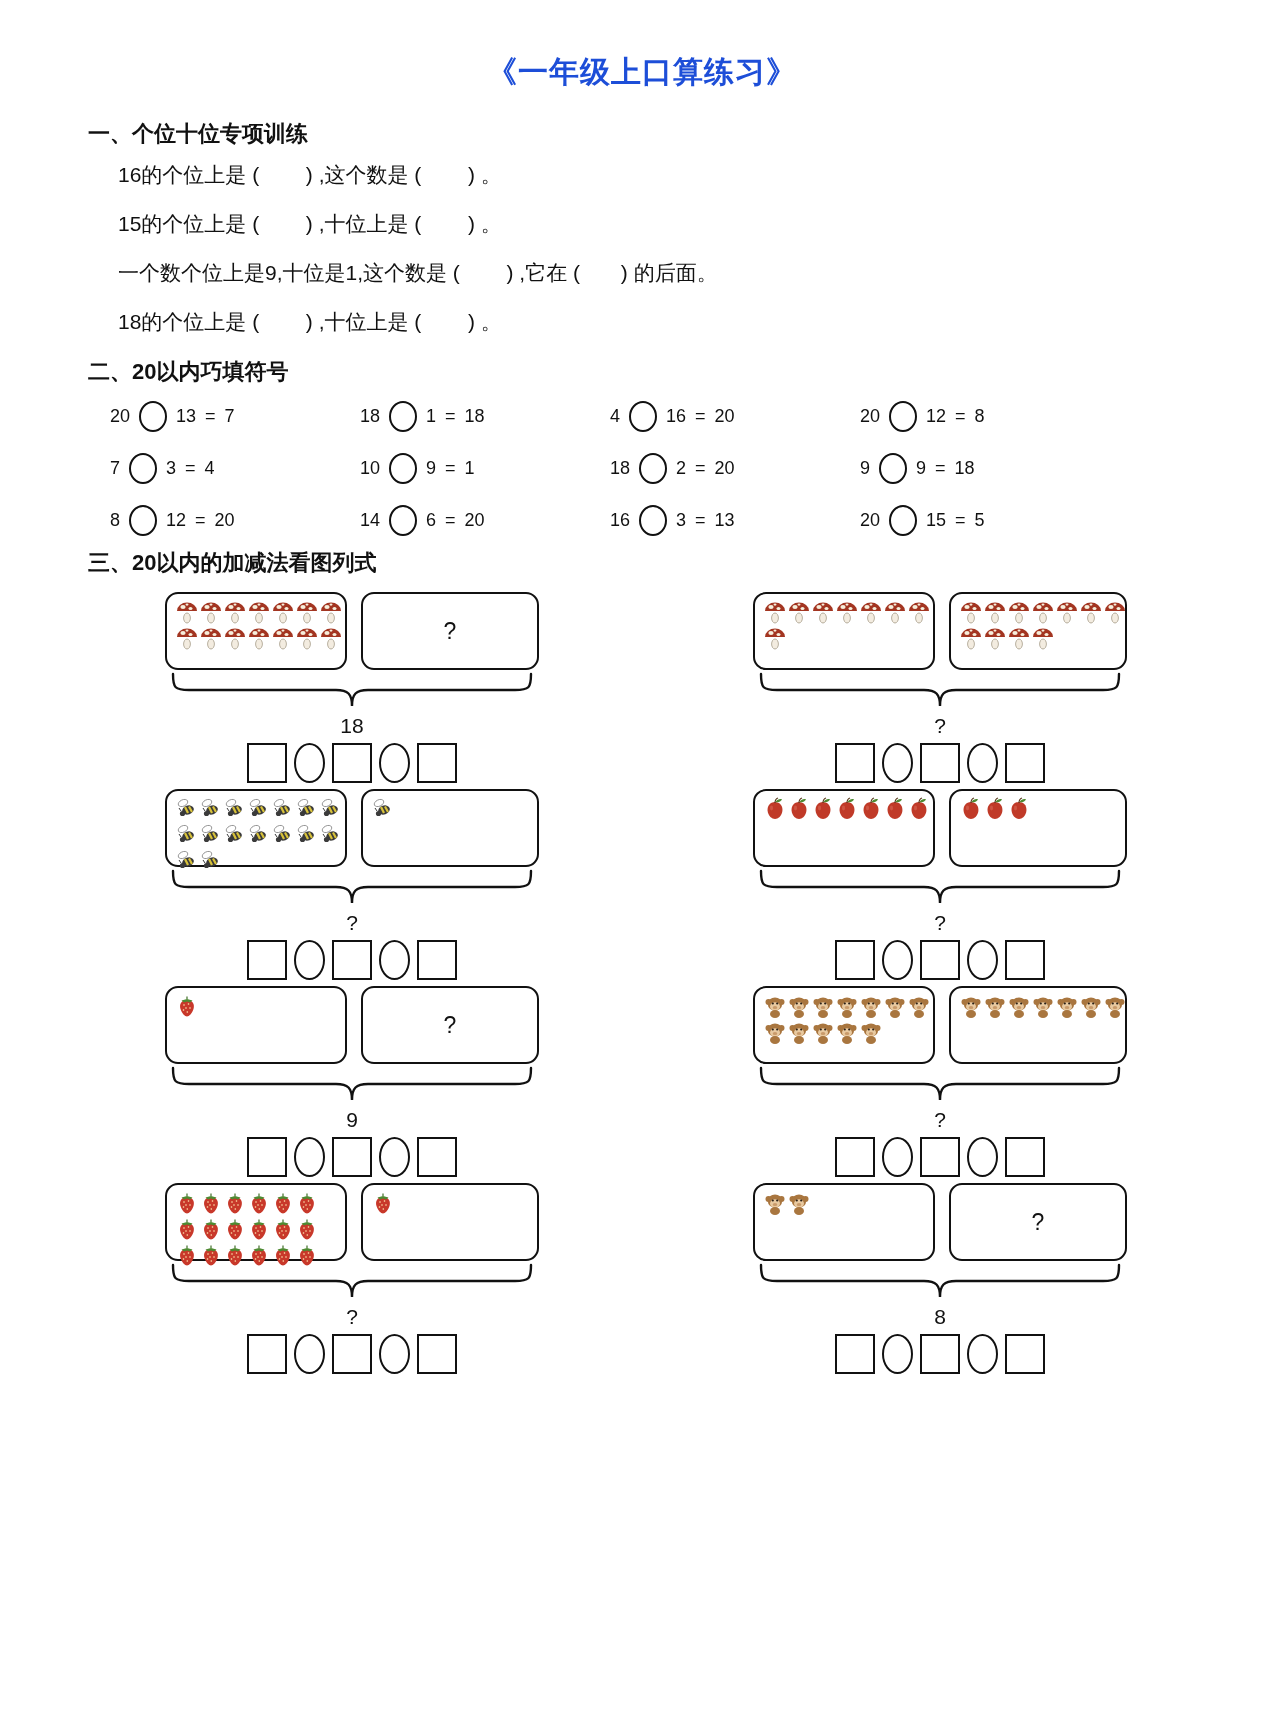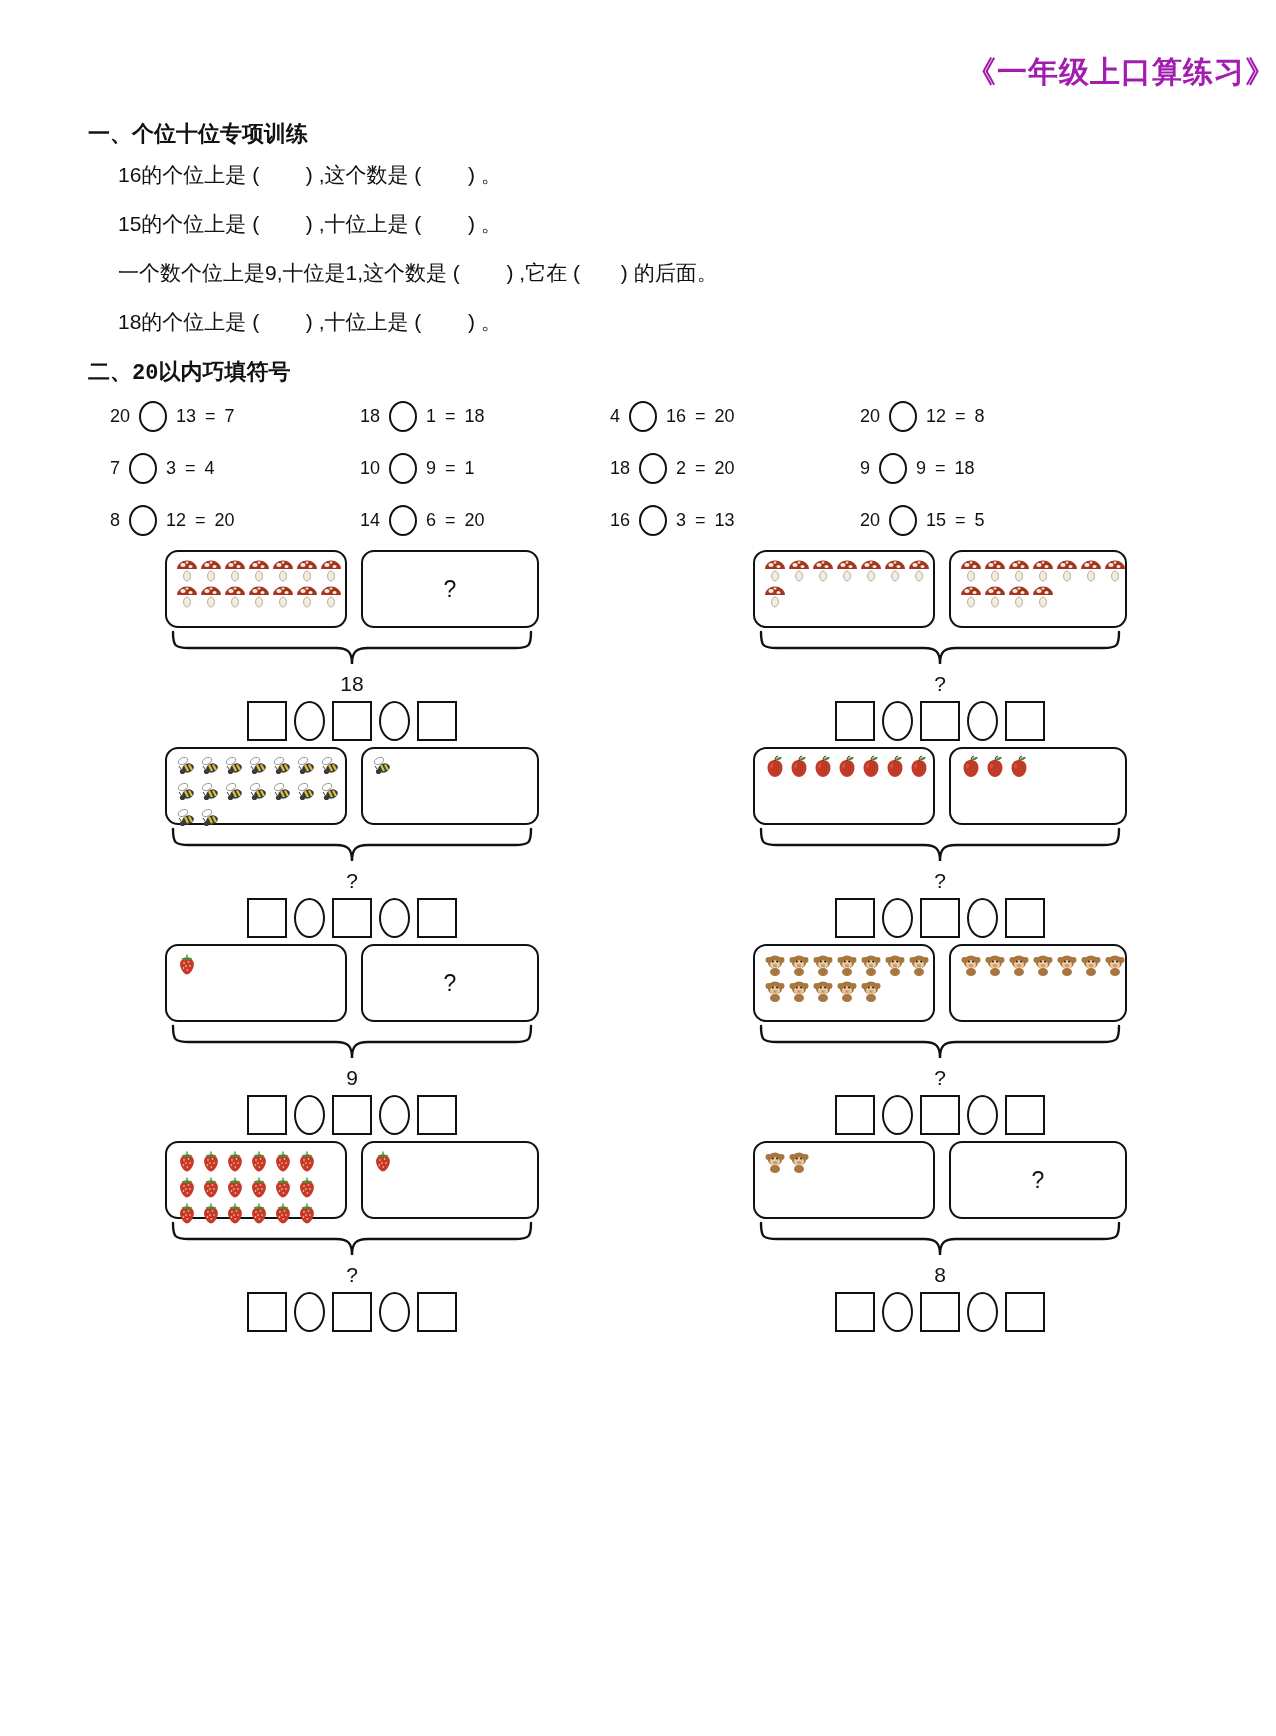--- a/index.html
+++ b/index.html
@@ -5,33 +5,33 @@
   html,body{margin:0;padding:0;}
   body{
     width:1276px;height:1736px;background:#ffffff;
     font-family:"Liberation Sans","DejaVu Sans",sans-serif;
     color:#111;position:relative;overflow:hidden;
   }
   .page{width:1276px;height:1736px;position:relative;padding:0;box-sizing:border-box;}
 
   
   .title{
-    text-align:right;font-size:30px;font-weight:bold;letter-spacing:1px;
-    margin-top:52px;color:#a21caf;padding-left:8px;
+    text-align:center;font-size:30px;font-weight:bold;letter-spacing:1px;
+    margin-top:52px;color:#1d4ed8;padding-left:8px;
   }
   .idrow{
     display:flex;justify-content:center;align-items:flex-end;gap:52px;
     margin-top:22px;font-size:21px;font-weight:bold;
   }
   .idfield{display:flex;align-items:flex-end;}
   .idlabel{white-space:nowrap;}
   .idline{display:inline-block;width:150px;border-bottom:2.4px solid #111;height:20px;margin-left:2px;}
 
   
-  .sec-h{font-size:22px;font-weight:bold;margin-left:88px;letter-spacing:0px;font-family:Liberation Mono, monospace;}
+  .sec-h{font-size:22px;font-weight:bold;margin-left:88px;letter-spacing:0px;}
   #sec1-h{margin-top:26px;}
   #sec2-h{margin-top:0;}
   #sec3-h{margin-top:12px;}
 
   
   .q-list{margin-top:12px;}
   .q-line{font-size:21px;margin-left:118px;margin-bottom:21px;white-space:pre;}
 
   
   .eq-grid{
@@ -176,20 +176,21 @@
       </div>
       <div class="eq">
         <span class="num">20</span>
         <span class="op-circle"></span>
         <span class="num">15</span>
         <span class="num">=</span>
         <span class="num">5</span>
       </div>
     </div>
 
+  <div class="sec-h" id="sec3-h">三、20以内的加减法看图列式</div>
   <div class="pic-area" id="pic-area">
       <div class="prow">
         <div class="pcell left">
           <div class="boxes">
             <div class="itembox w1">
               <div class="items" style="width: 168px;">
                 <svg viewBox="0 0 24 26" width="24" height="26" class="it">
                   <ellipse cx="12" cy="19" rx="3.4" ry="5" fill="#f3ece0" stroke="#9a8f7a" stroke-width="0.7"></ellipse>
                   <path d="M2 12 A10 8.5 0 0 1 22 12 Z" fill="#a33521"></path>
                   <ellipse cx="8" cy="8" rx="2.6" ry="1.9" fill="#f6efdc"></ellipse>

